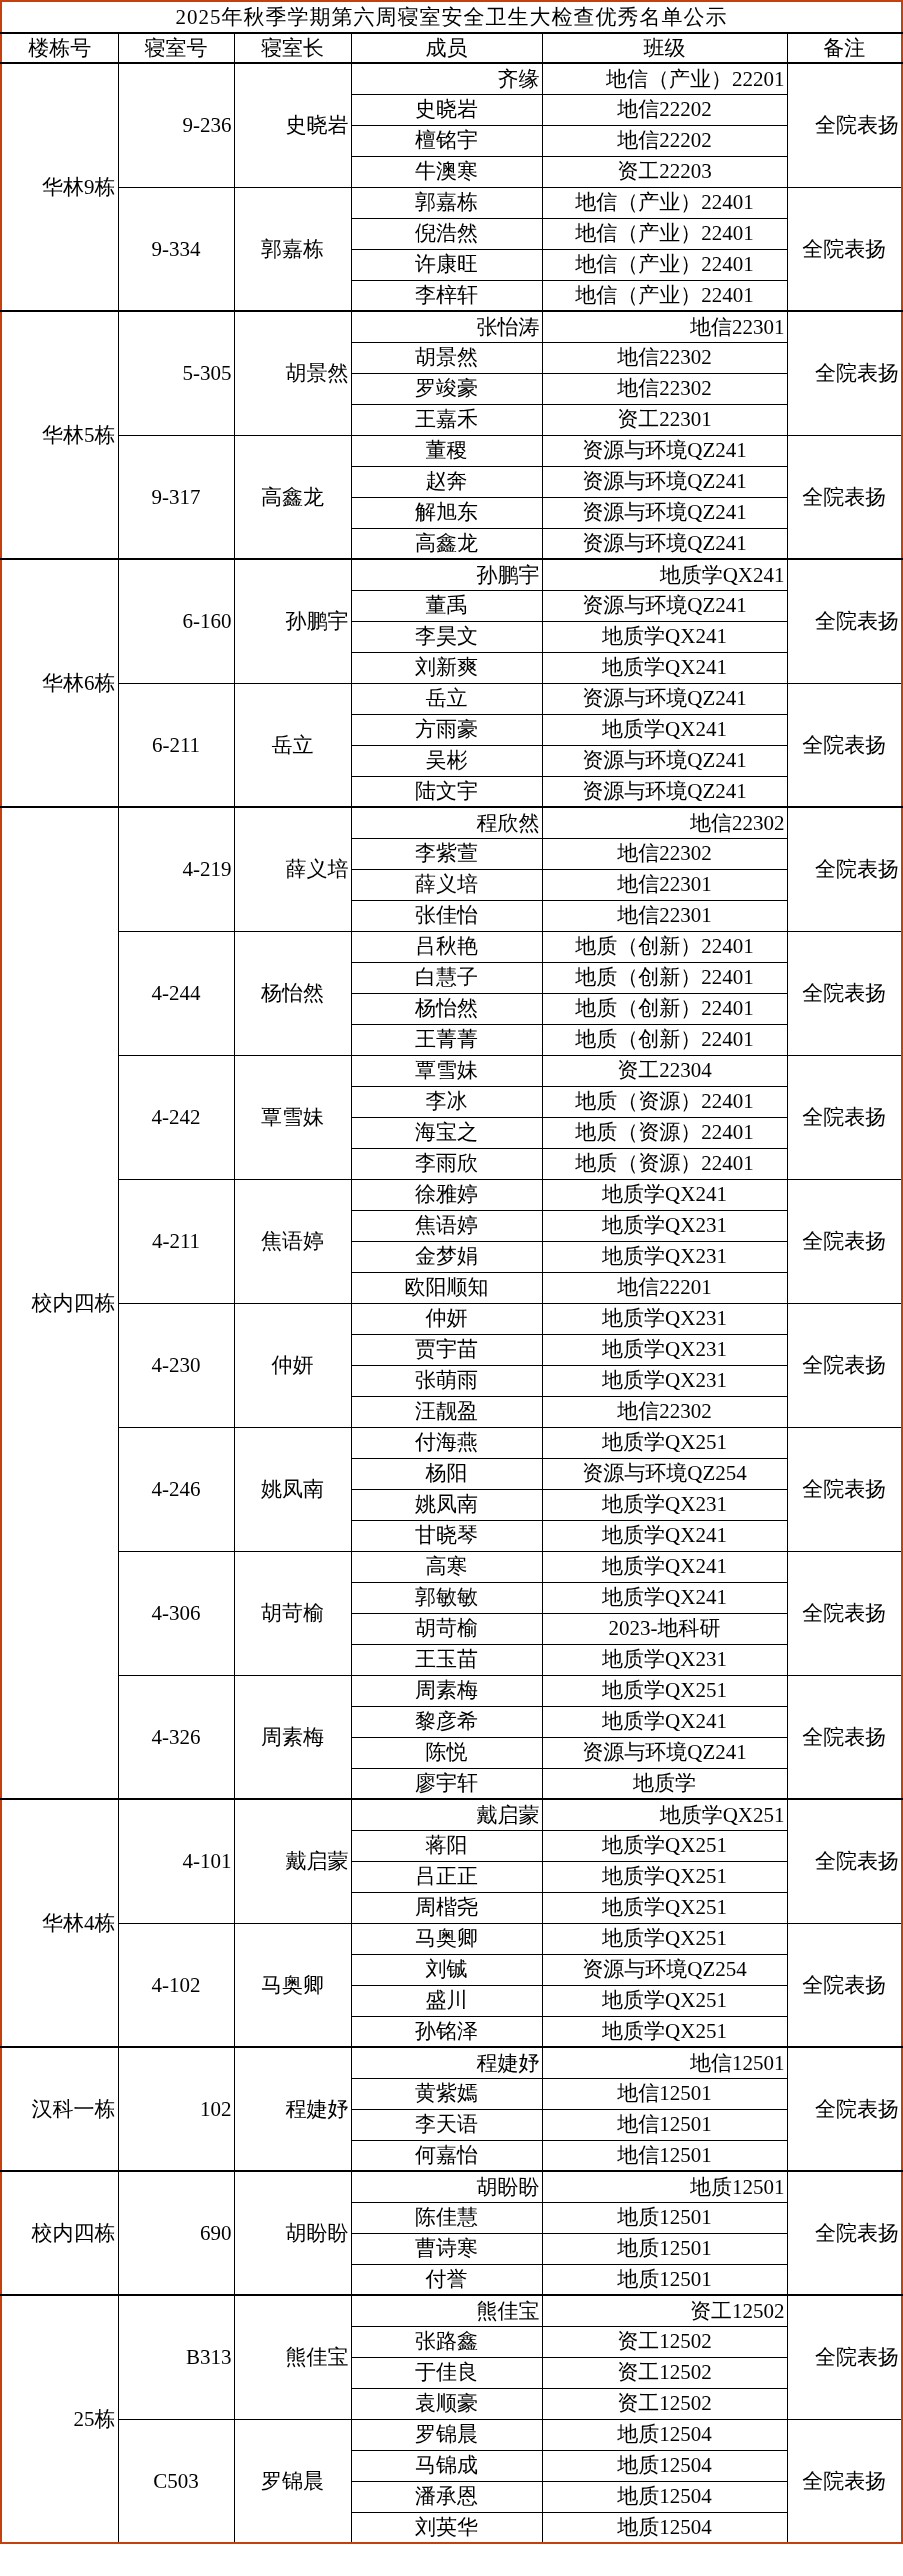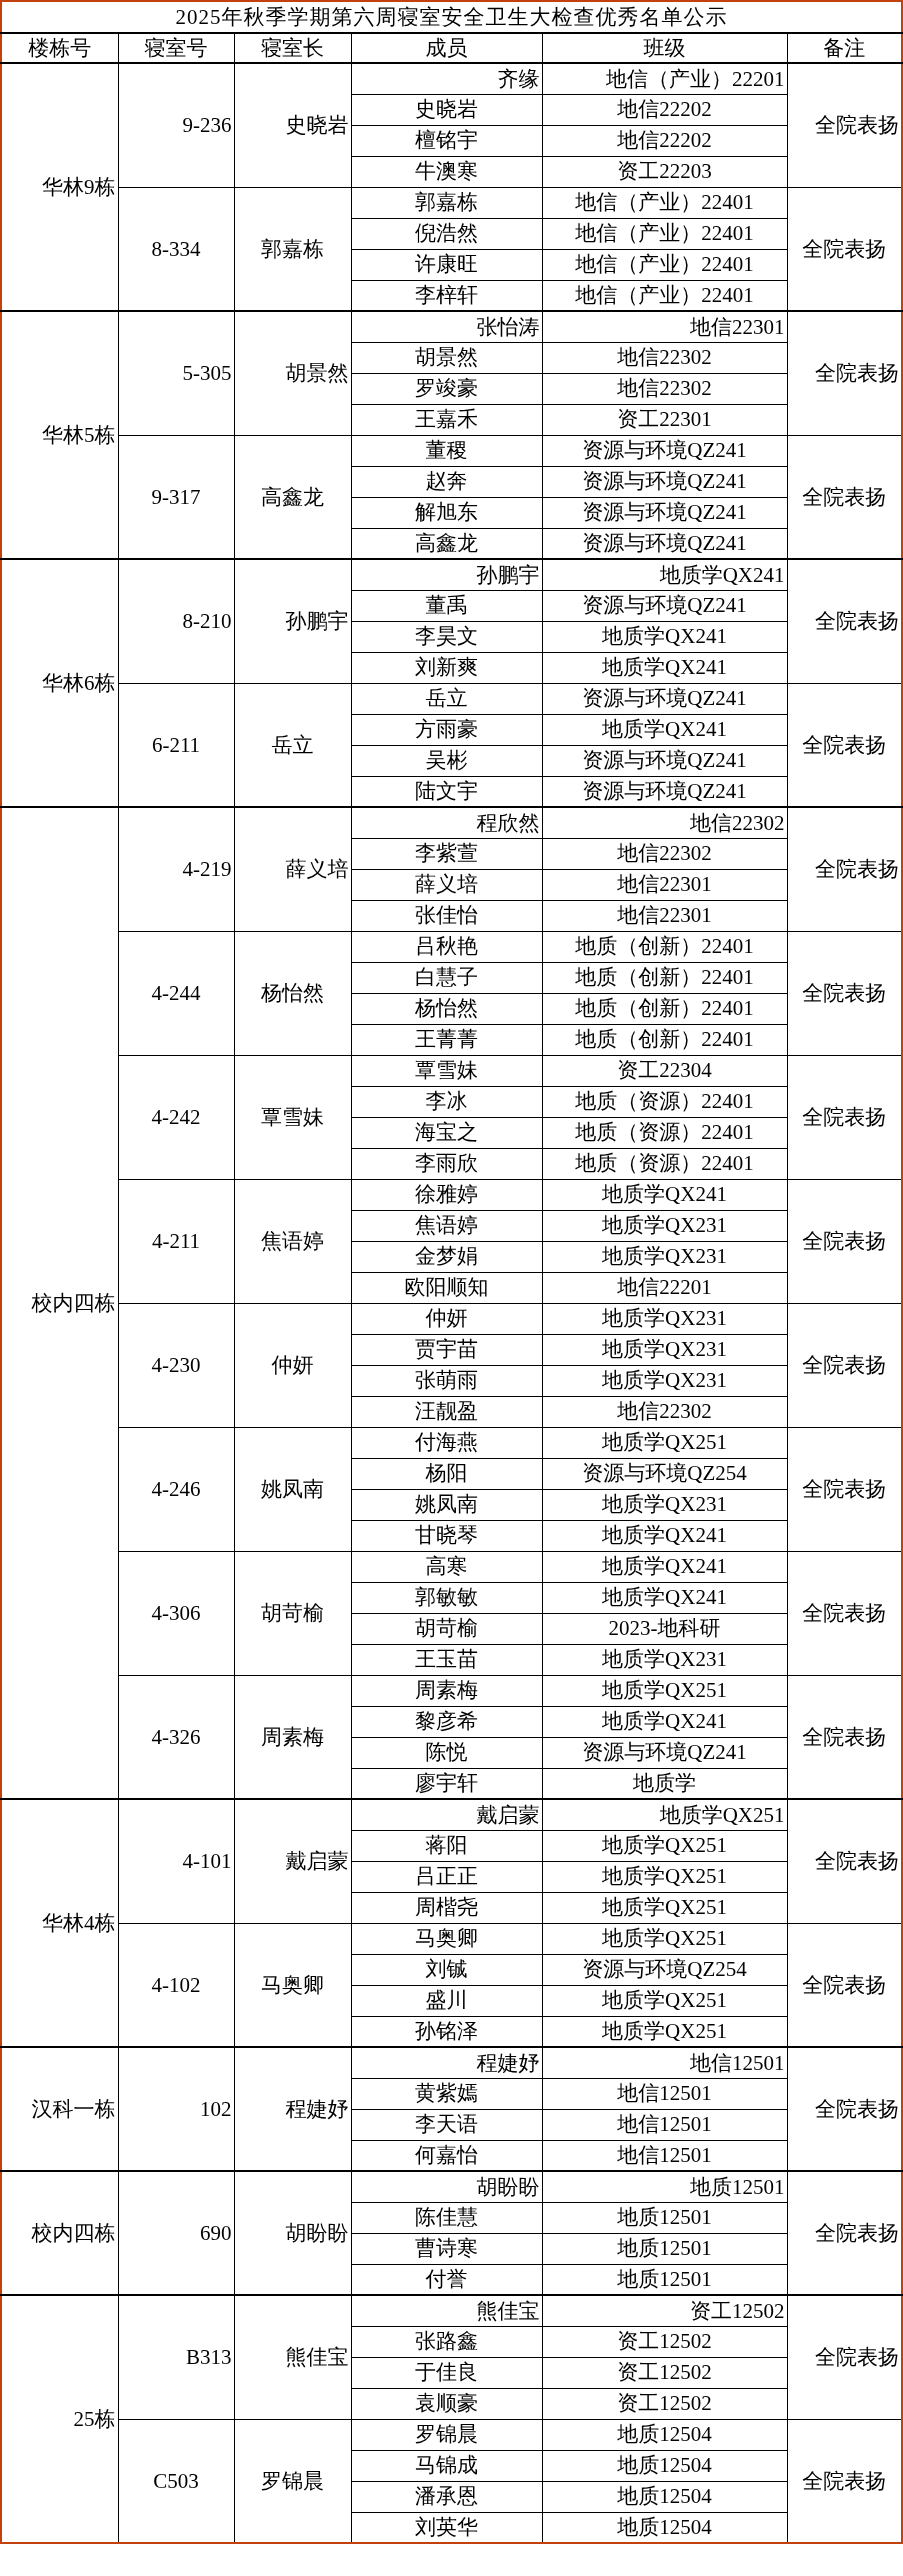--- a/index.html
+++ b/index.html
@@ -81,21 +81,21 @@
         </tr>
         <tr>
           <td>檀铭宇</td>
           <td>地信22202</td>
         </tr>
         <tr>
           <td>牛澳寒</td>
           <td>资工22203</td>
         </tr>
         <tr class="dorm-start">
-          <td rowspan="4">8-334</td>
+          <td rowspan="4">9-334</td>
           <td rowspan="4">郭嘉栋</td>
           <td>郭嘉栋</td>
           <td>地信（产业）22401</td>
           <td rowspan="4">全院表扬</td>
         </tr>
         <tr>
           <td>倪浩然</td>
           <td>地信（产业）22401</td>
         </tr>
         <tr>
@@ -140,21 +140,21 @@
         <tr>
           <td>解旭东</td>
           <td>资源与环境QZ241</td>
         </tr>
         <tr>
           <td>高鑫龙</td>
           <td>资源与环境QZ241</td>
         </tr>
         <tr class="building-start">
           <td rowspan="8">华林6栋</td>
-          <td rowspan="4">8-210</td>
+          <td rowspan="4">6-160</td>
           <td rowspan="4">孙鹏宇</td>
           <td>孙鹏宇</td>
           <td>地质学QX241</td>
           <td rowspan="4">全院表扬</td>
         </tr>
         <tr>
           <td>董禹</td>
           <td>资源与环境QZ241</td>
         </tr>
         <tr>

